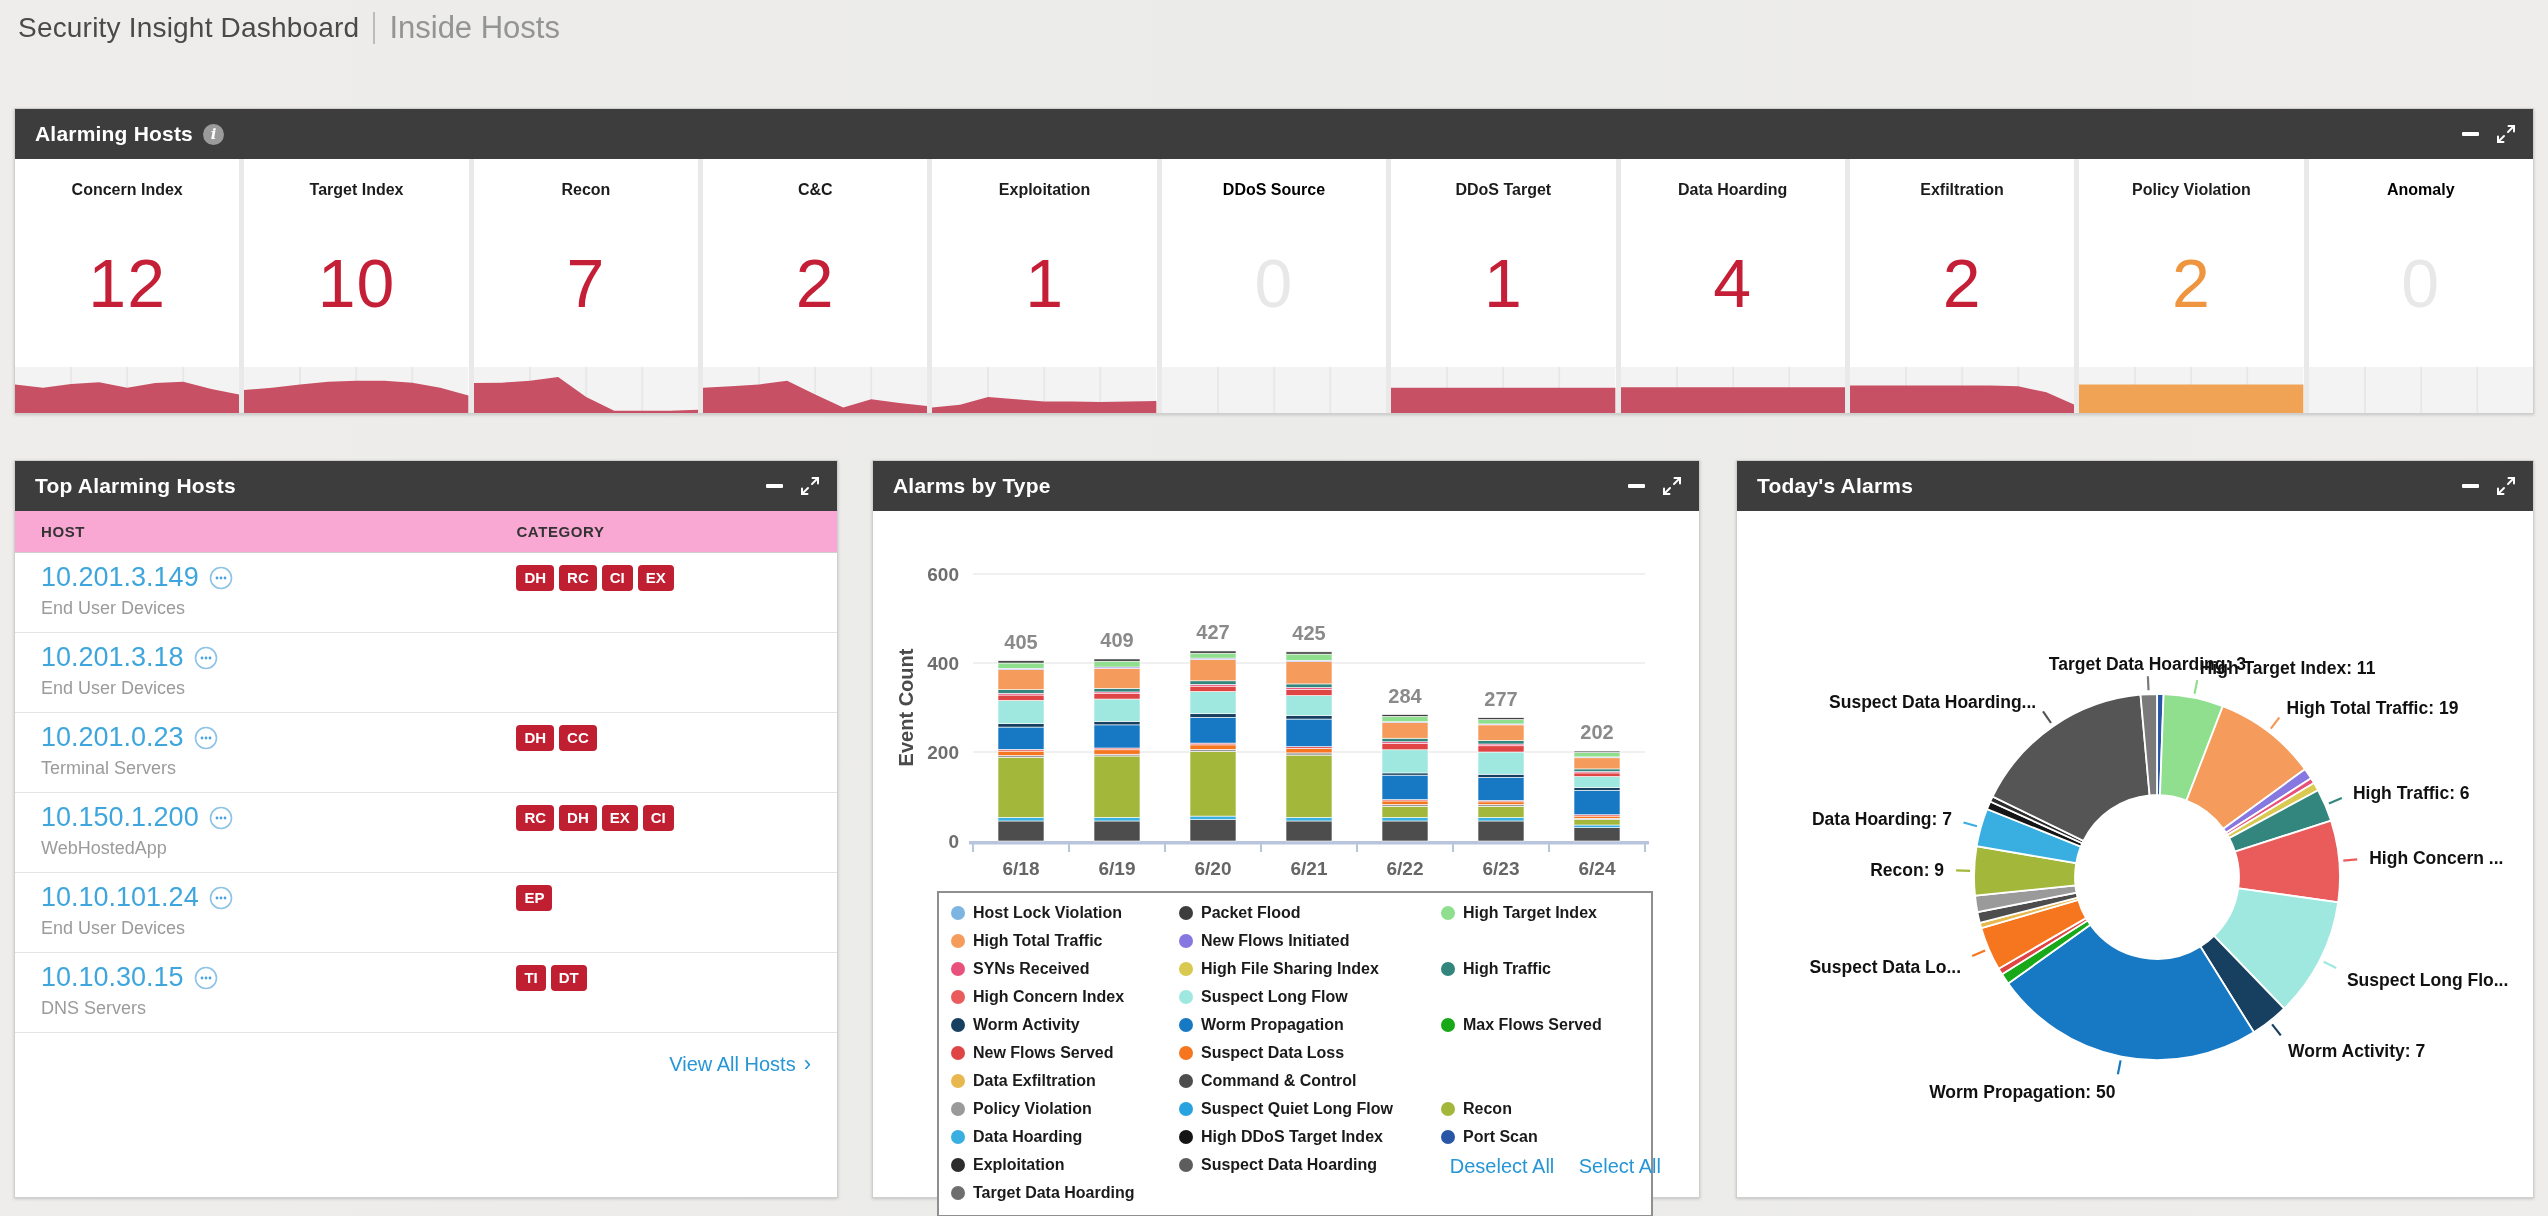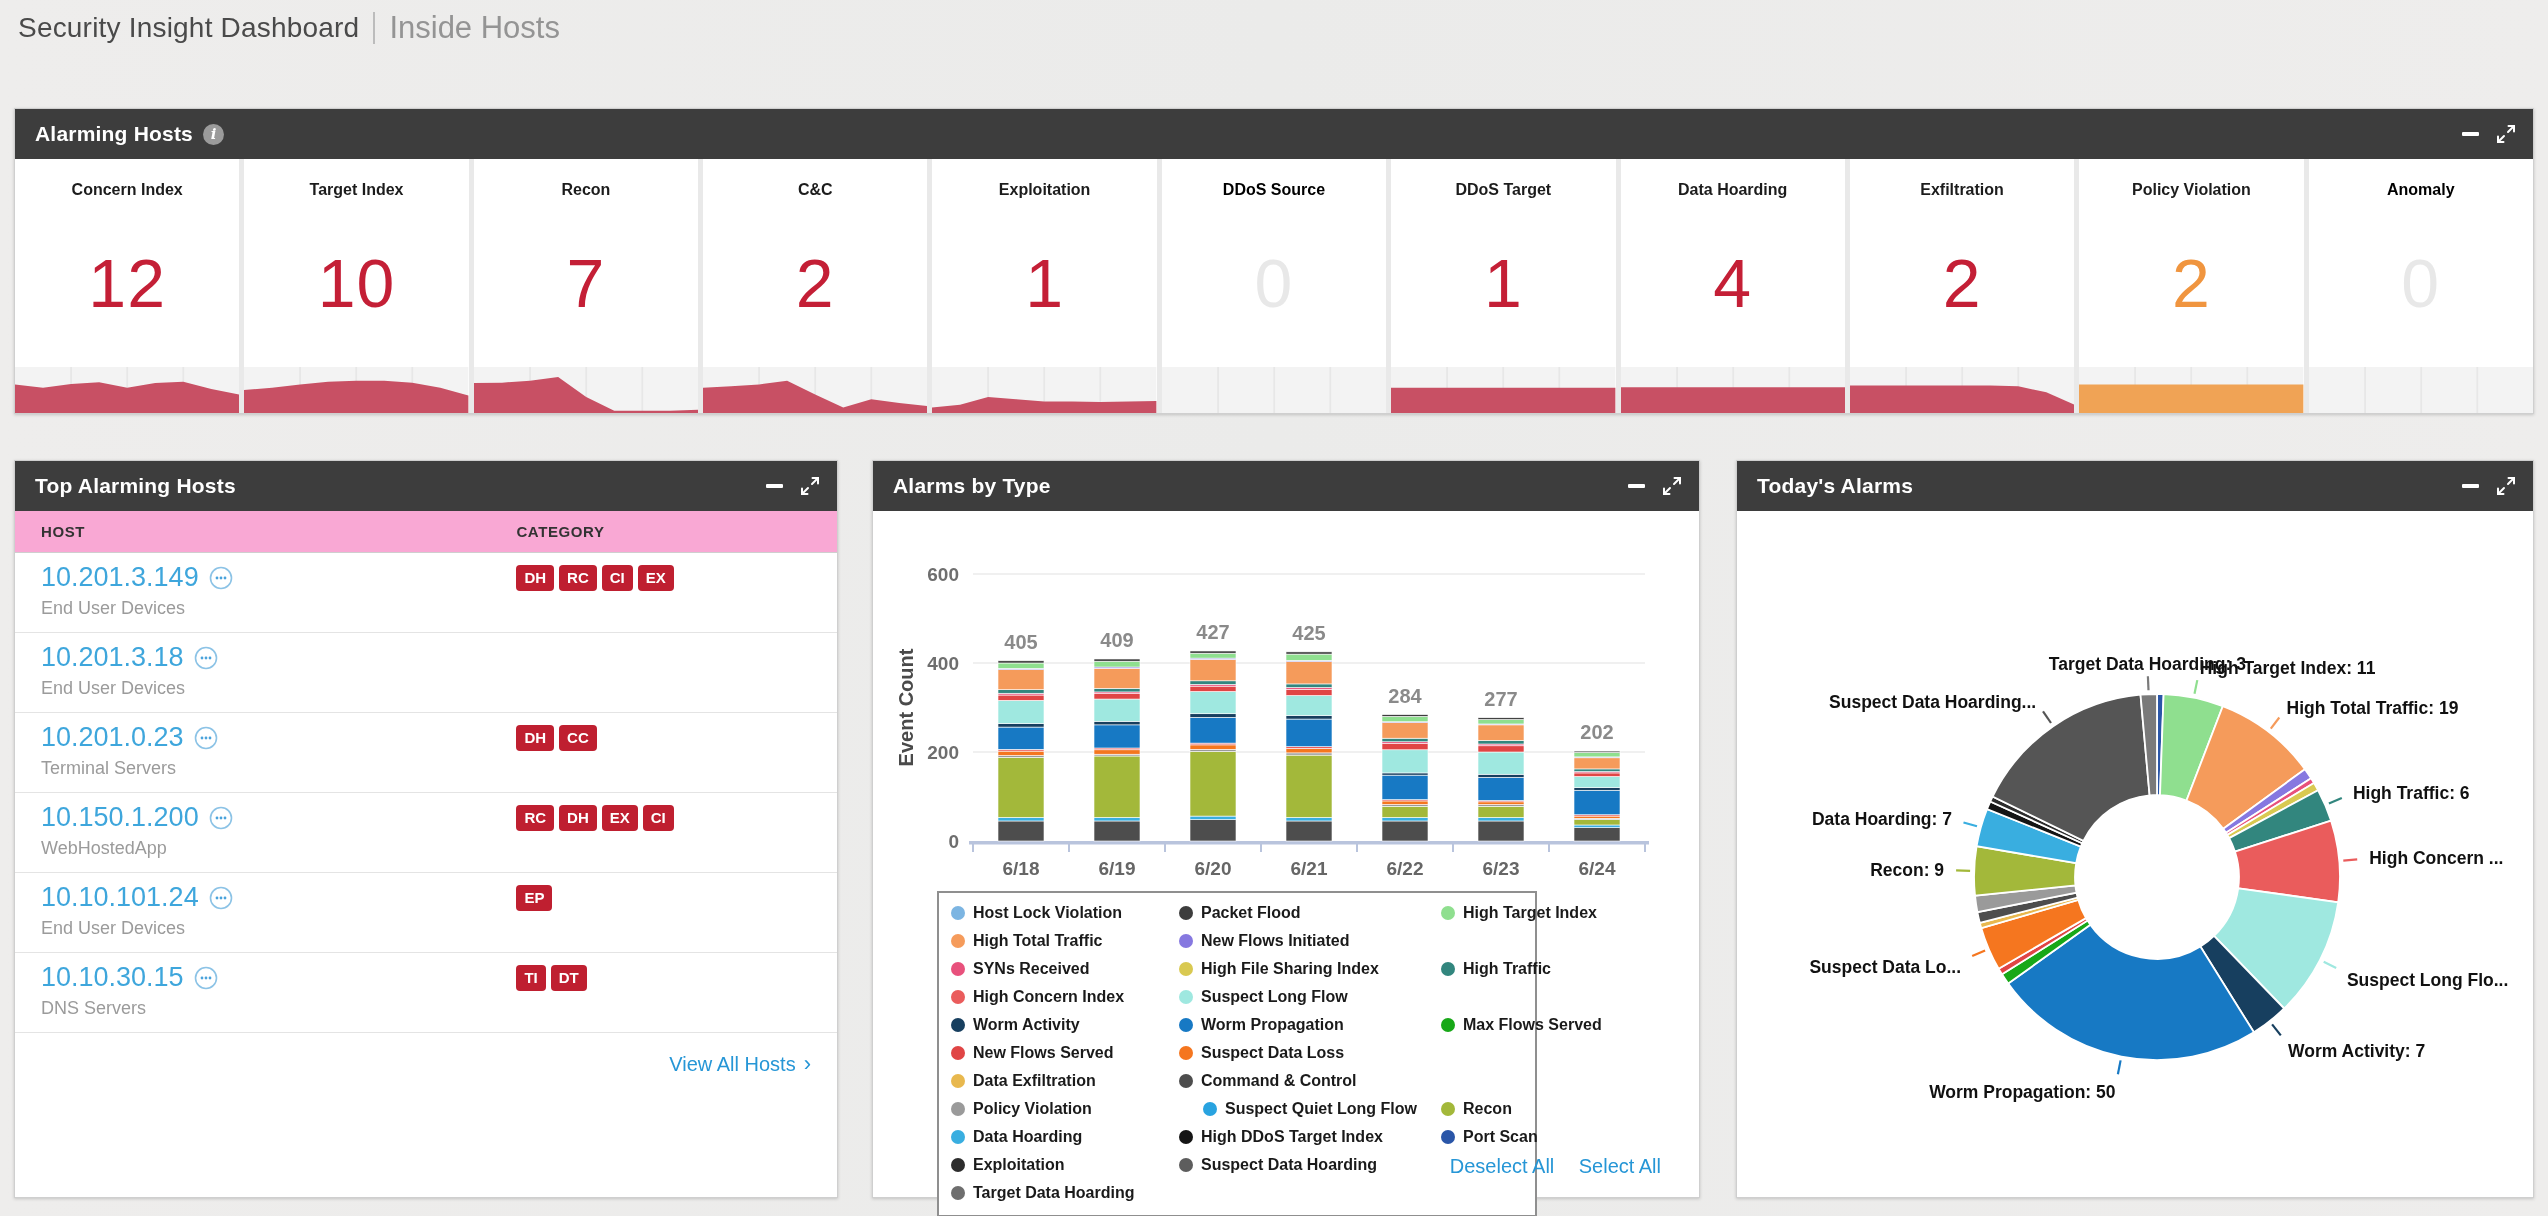--- a/index.html
+++ b/index.html
@@ -45,21 +45,21 @@
   .host-ip-line { display:flex; align-items:center; gap:10px; }
   .host-ip { font-size:27px; color:#3ea6dc; font-weight:300; cursor:pointer; text-decoration:none; }
   .host-group { font-size:18px; color:#9b9b9b; margin-top:5px; }
   .badge { display:inline-block; background:#bf1f30; color:#fff; font-weight:bold; font-size:15px;
            padding:4px 8px 5px; border-radius:4px; margin-right:5px; cursor:pointer; }
   .hosts-footer { text-align:right; padding:18px 26px 0 0; }
   .hosts-footer a { color:#2696d6; font-size:20px; text-decoration:none; cursor:pointer; }
   .hosts-footer .chev { margin-left:8px; font-size:22px; }
 
   
-  .legend-box { position:absolute; left:64px; top:380px; width:600px; border:2px solid #8f8f8f;
+  .legend-box { position:absolute; left:64px; top:380px; width:716px; border:2px solid #8f8f8f;
                 background:#fff; padding:7px 10px 8px 12px; }
   .legend-grid { display:grid; grid-template-columns:228px 262px auto; row-gap:1px; }
   .legend-item { display:flex; align-items:center; gap:8px; cursor:pointer; height:26px; }
   .legend-dot { width:14px; height:14px; border-radius:50%; flex:0 0 auto; }
   .legend-label { font-size:16px; font-weight:bold; color:#1a1a1a; white-space:nowrap; }
   .alarms-links { position:absolute; left:64px; top:644px; width:724px; text-align:right; }
   .alarms-links a { color:#2696d6; font-size:20px; margin-left:20px; text-decoration:none; cursor:pointer; }
 
   .body-rel { position:relative; width:100%; height:calc(100% - 50px); }
   svg text { font-family:"Liberation Sans", sans-serif; }
@@ -578,21 +578,21 @@
             </span>
             <span class="legend-item" style="grid-column: 2;">
               <span class="legend-dot" style="background: rgb(77, 77, 77);"></span>
               <span class="legend-label">Command &amp; Control</span>
             </span>
             <span style="grid-column: 1 / -1; height: 0px;"></span>
             <span class="legend-item" style="grid-column: 1;">
               <span class="legend-dot" style="background: rgb(154, 154, 154);"></span>
               <span class="legend-label">Policy Violation</span>
             </span>
-            <span class="legend-item" style="grid-column: 2; justify-content: center;">
+            <span class="legend-item" style="grid-column: 2;">
               <span class="legend-dot" style="background: rgb(41, 163, 224);"></span>
               <span class="legend-label">Suspect Quiet Long Flow</span>
             </span>
             <span class="legend-item" style="grid-column: 3;">
               <span class="legend-dot" style="background: rgb(163, 184, 58);"></span>
               <span class="legend-label">Recon</span>
             </span>
             <span style="grid-column: 1 / -1; height: 0px;"></span>
             <span class="legend-item" style="grid-column: 1;">
               <span class="legend-dot" style="background: rgb(57, 174, 224);"></span>

